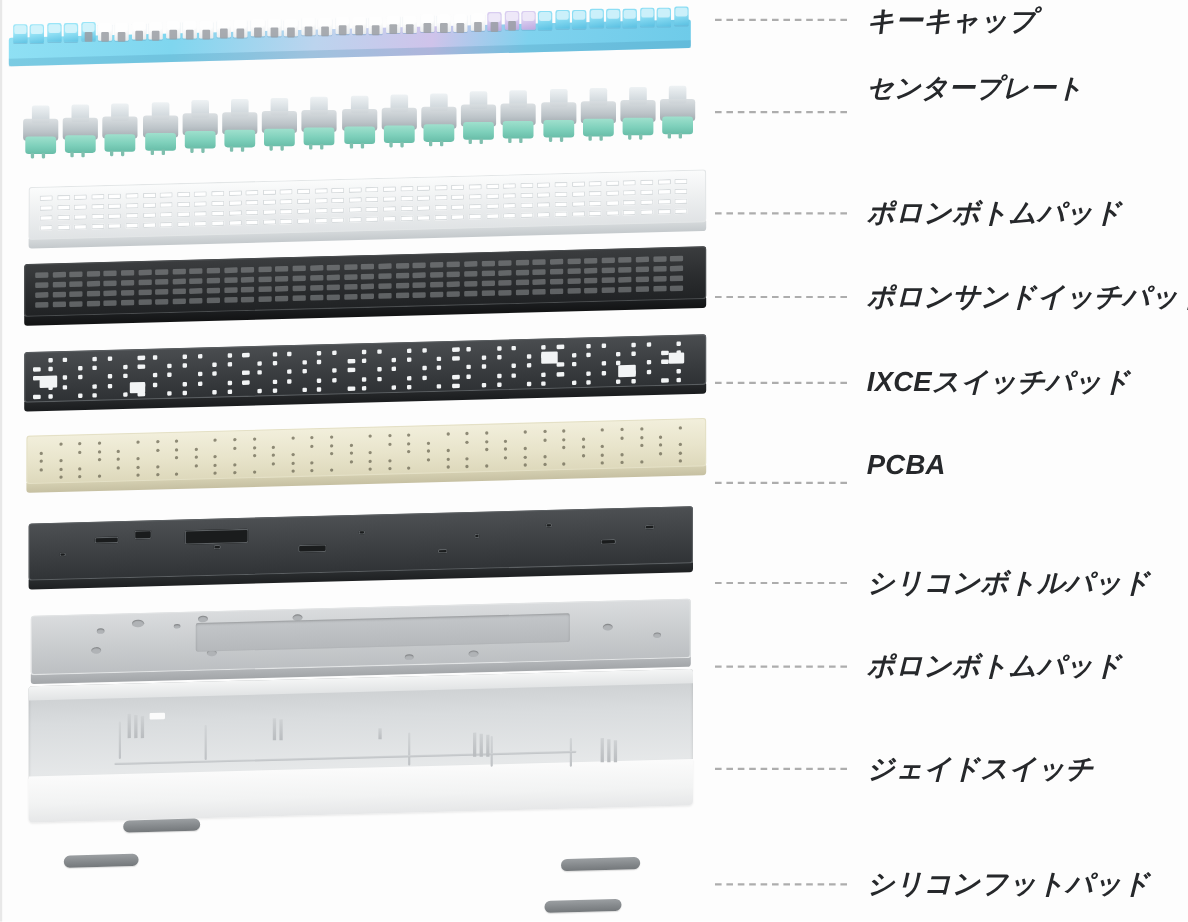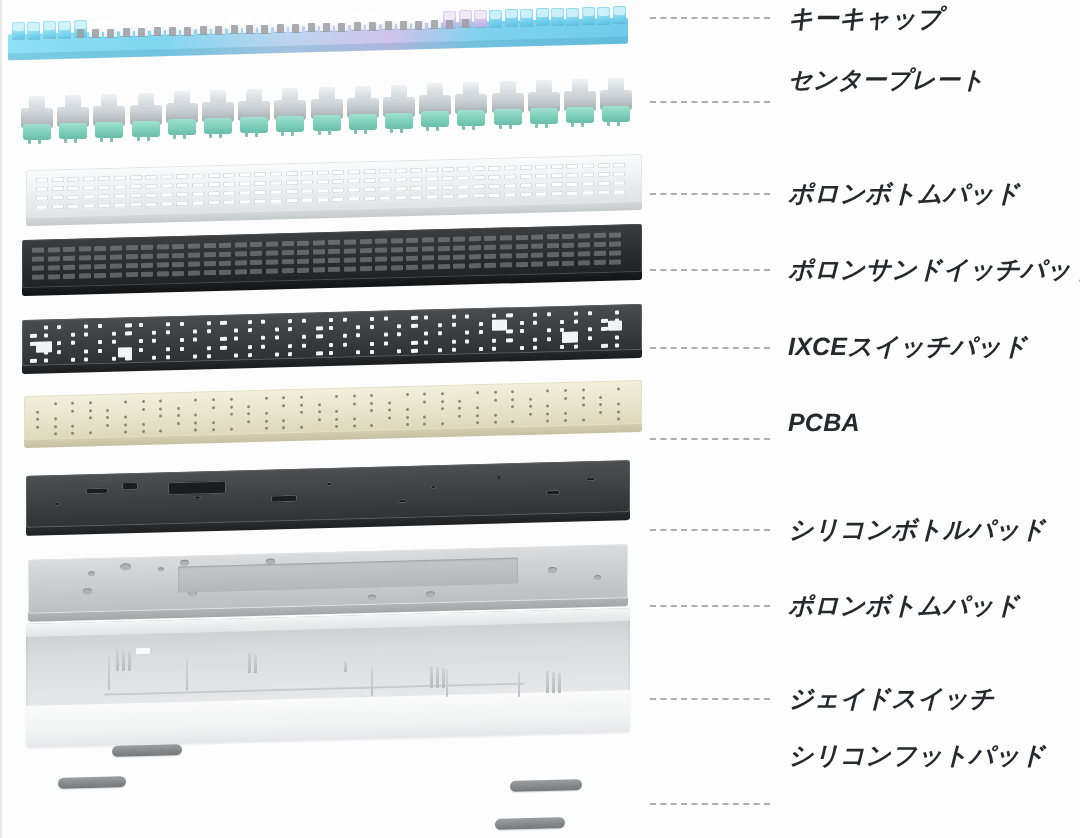--- a/index.html
+++ b/index.html
@@ -1147,16 +1147,16 @@
       <div class="callout jp" style="left: 786px; top: 333px;">IXCEスイッチパッド</div>
       <div class="leader" style="left: 648px; width: 120px; top: 438px;"></div>
       <div class="callout jp" style="left: 786px; top: 409px;">PCBA</div>
       <div class="leader" style="left: 648px; width: 120px; top: 529px;"></div>
       <div class="callout jp" style="left: 786px; top: 516px;">シリコンボトルパッド</div>
       <div class="leader" style="left: 648px; width: 120px; top: 605px;"></div>
       <div class="callout jp" style="left: 786px; top: 592px;">ポロンボトムパッド</div>
       <div class="leader" style="left: 648px; width: 120px; top: 698px;"></div>
       <div class="callout jp" style="left: 786px; top: 685px;">ジェイドスイッチ</div>
       <div class="leader" style="left: 648px; width: 120px; top: 803px;"></div>
-      <div class="callout jp" style="left: 786px; top: 742px; font-style: italic;">シリコンフットパッド</div>
+      <div class="callout jp" style="left: 786px; top: 790px; font-style: italic;">シリコンフットパッド</div>
     </div>
 
 </div>
 
 </body></html>

